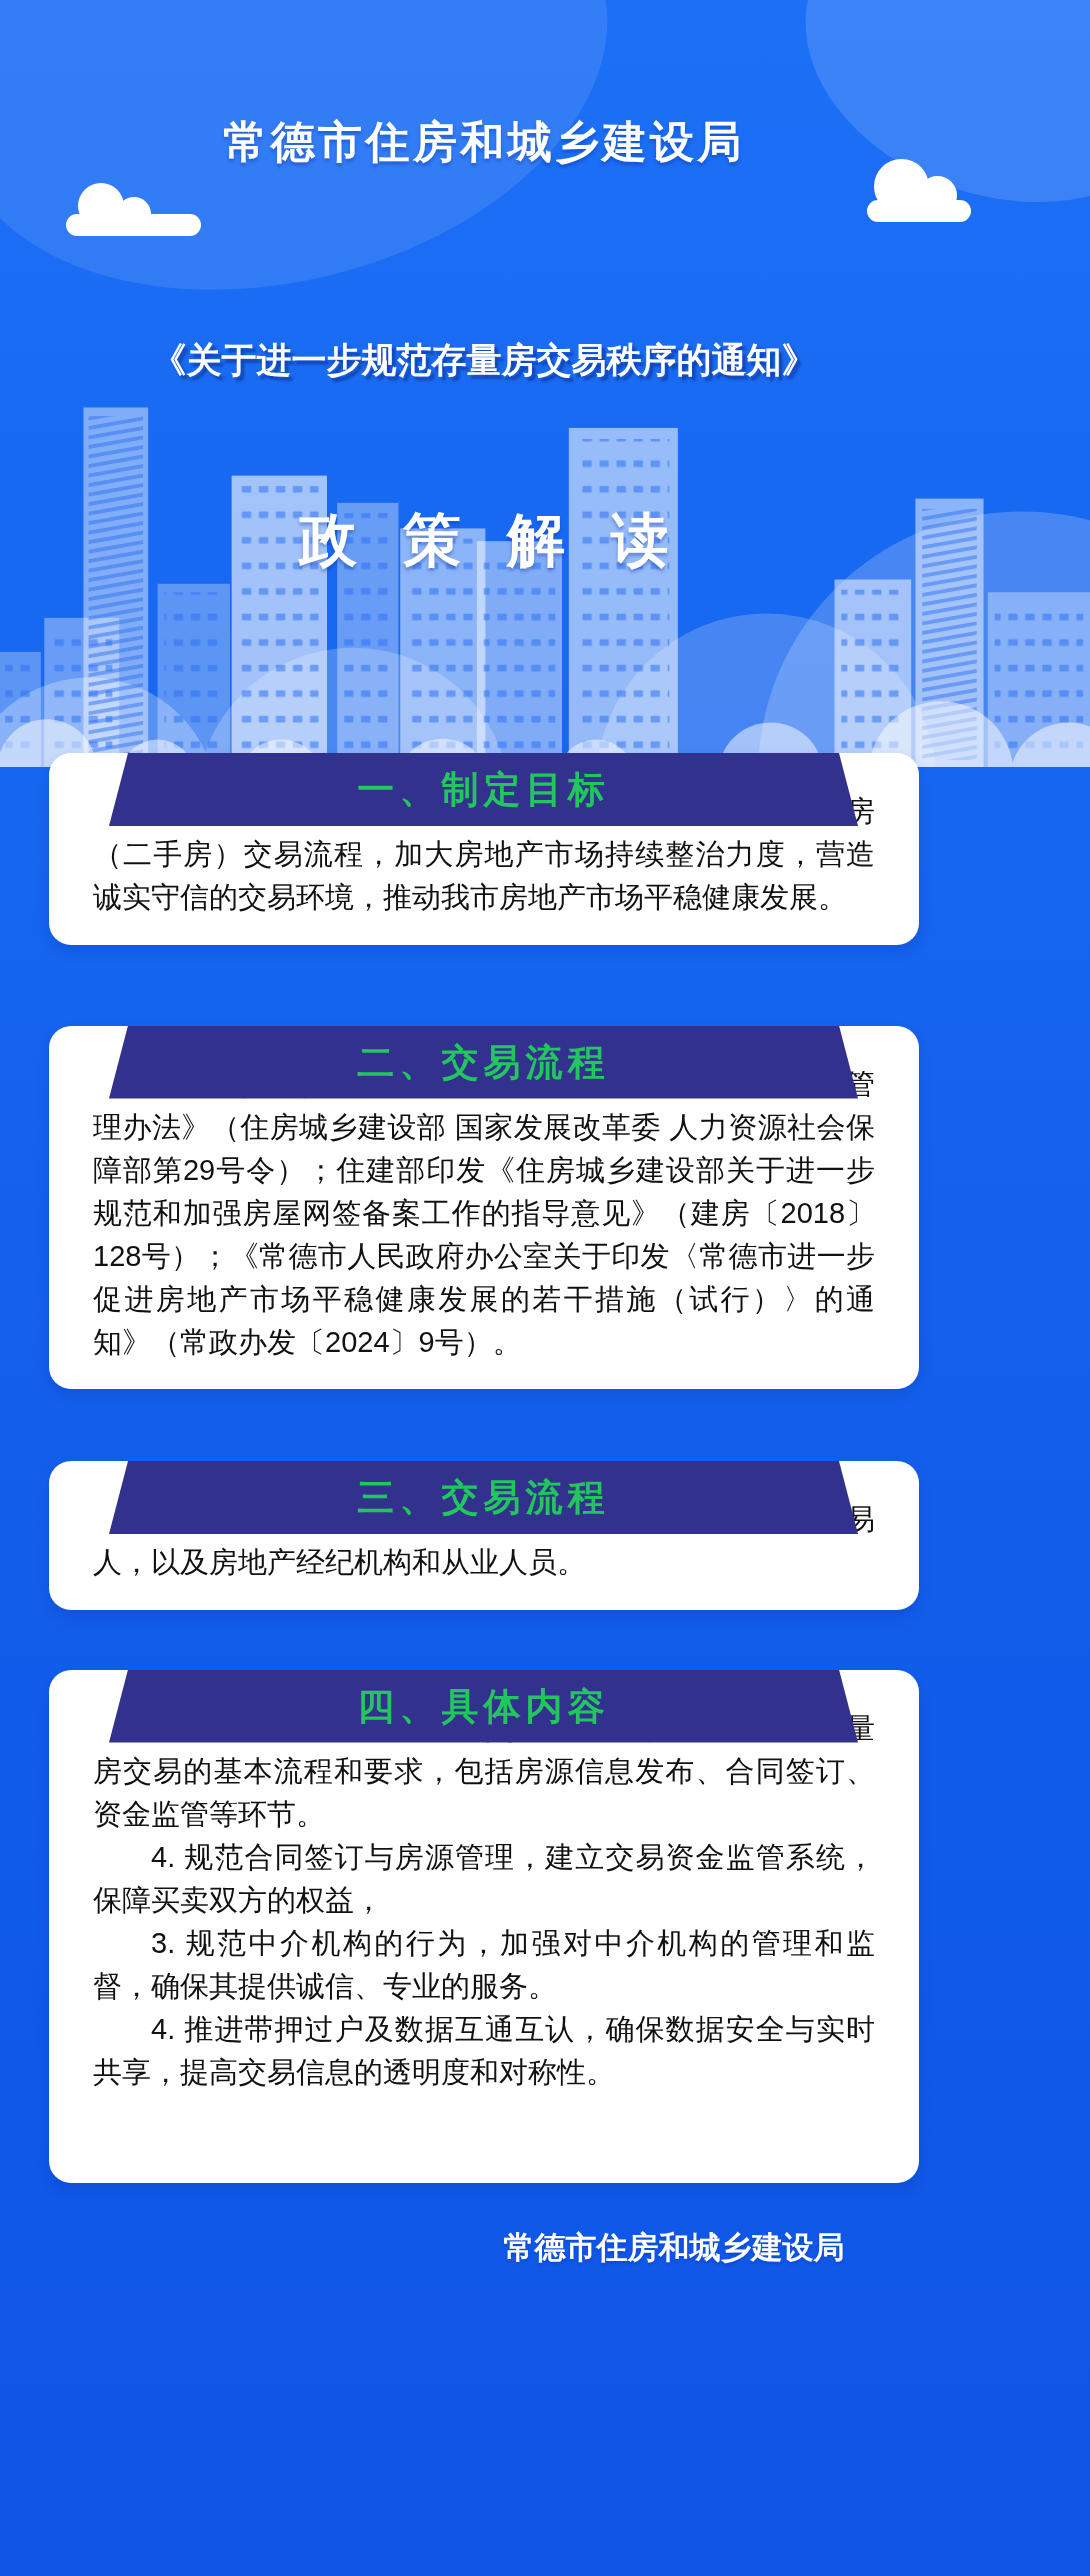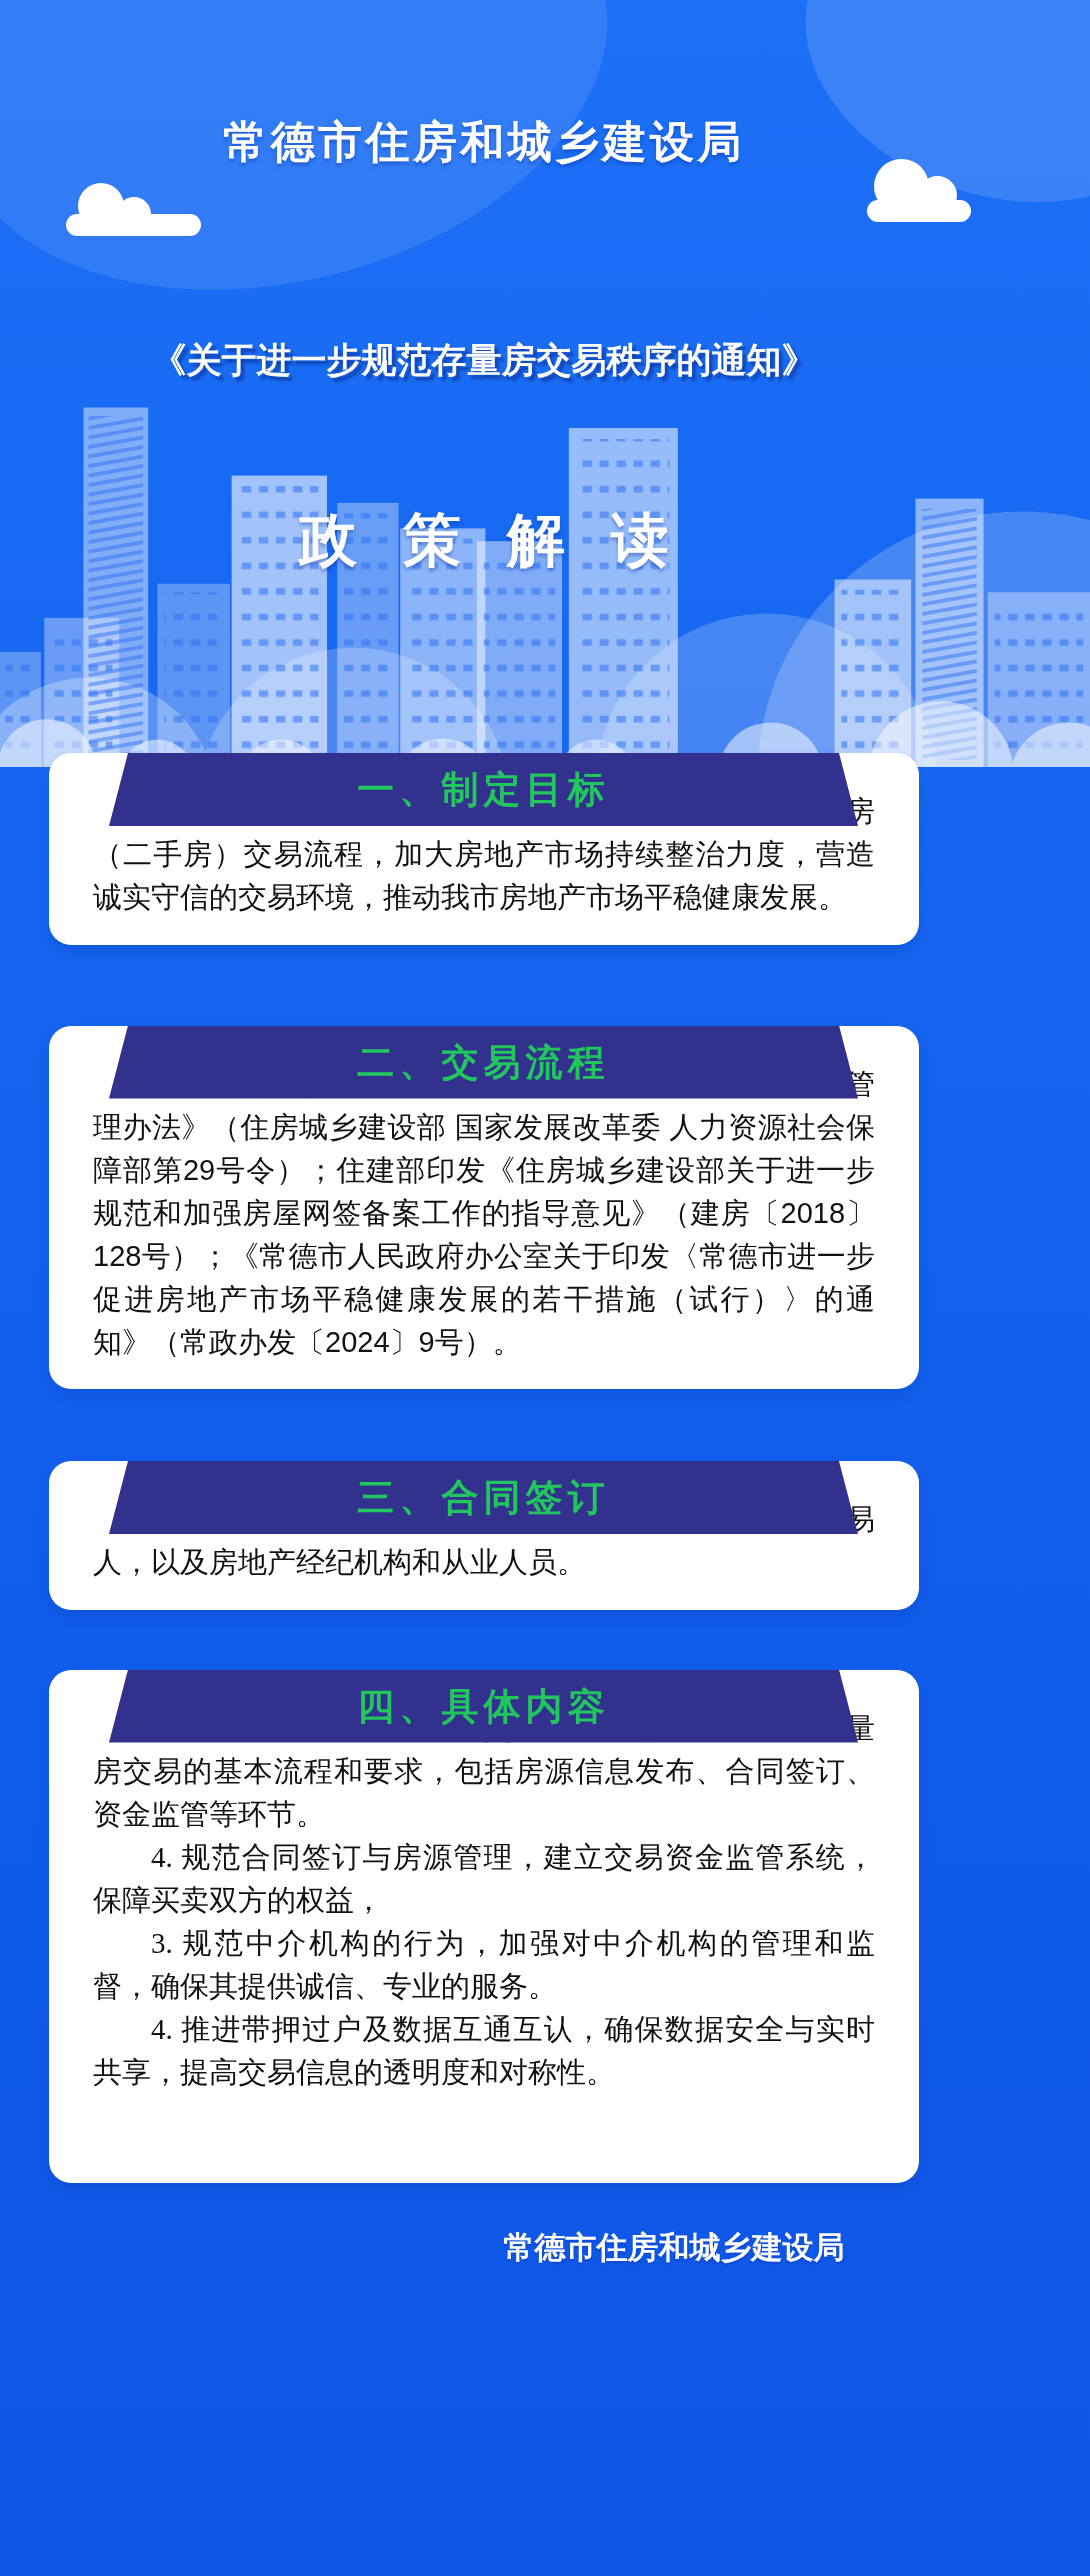--- a/index.html
+++ b/index.html
@@ -39,21 +39,21 @@
   .subtitle{
     margin-top:119px;text-align:center;color:#fff;font-size:58px;line-height:65px;font-weight:700;
     letter-spacing:46px;position:relative;left:23px;
     text-shadow:0 3.4px 3.4px rgba(10,40,150,0.35);
   }
   
   .section{position:relative;}
   .section-goal{margin-top:181px;}
   .section-basis{margin-top:81px;}
   .section-scope{margin-top:72px;}
-  .section-content{margin-top:60px;font-family:Liberation Serif, serif;}
+  .section-content{margin-top:60px;}
   .ribbon{
     position:absolute;top:0;left:50%;margin-left:-375px;width:749px;height:73px;z-index:3;
     background:#32318e;
     clip-path:polygon(19px 0, calc(100% - 19px) 0, 100% 100%, 0 100%);
     text-align:center;color:#22c55e;font-size:37px;font-weight:700;letter-spacing:5.1px;line-height:73px;
   }
   .wing{position:absolute;top:0;width:39px;height:48px;background:#262a5e;z-index:1;}
   .wing-left{left:calc(50% - 395px);clip-path:polygon(100% 0, 100% 100%, 0 100%);}
   .wing-right{left:calc(50% + 356px);clip-path:polygon(0 0, 100% 100%, 0 100%);}
   .card{
@@ -170,21 +170,21 @@
       </div>
       <div class="card">
         <p>《中华人民共和国城市房地产管理法》《房地产经纪管理办法》（住房城乡建设部 国家发展改革委 人力资源社会保障部第29号令）；住建部印发《住房城乡建设部关于进一步规范和加强房屋网签备案工作的指导意见》（建房〔2018〕128号）；《常德市人民政府办公室关于印发〈常德市进一步促进房地产市场平稳健康发展的若干措施（试行）〉的通知》（常政办发〔2024〕9号）。</p>
       </div>
     </section>
 
     <section class="section section-scope">
       <div class="wing wing-left"></div>
       <div class="wing wing-right"></div>
       <div class="ribbon">
-        <span>三、合同签订</span>
+        <span>三、交易流程</span>
       </div>
       <div class="card">
         <p>适用于常德市武陵区、柳叶湖旅游度假区二手房交易人，以及房地产经纪机构和从业人员。</p>
       </div>
     </section>
 
     <section class="section section-content">
       <div class="wing wing-left"></div>
       <div class="wing wing-right"></div>
       <div class="ribbon">

